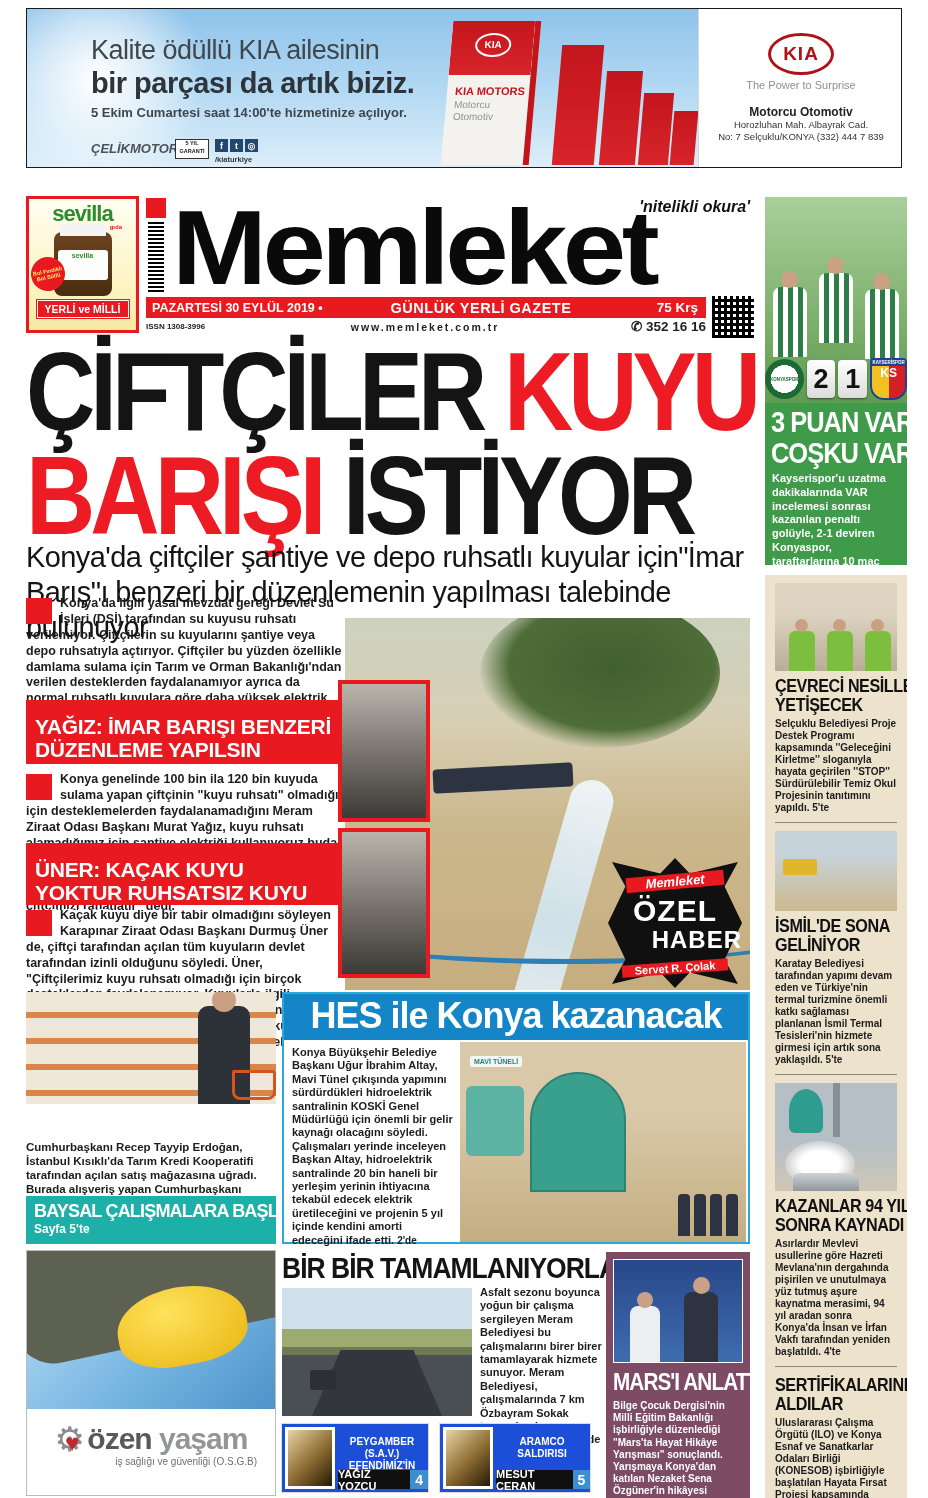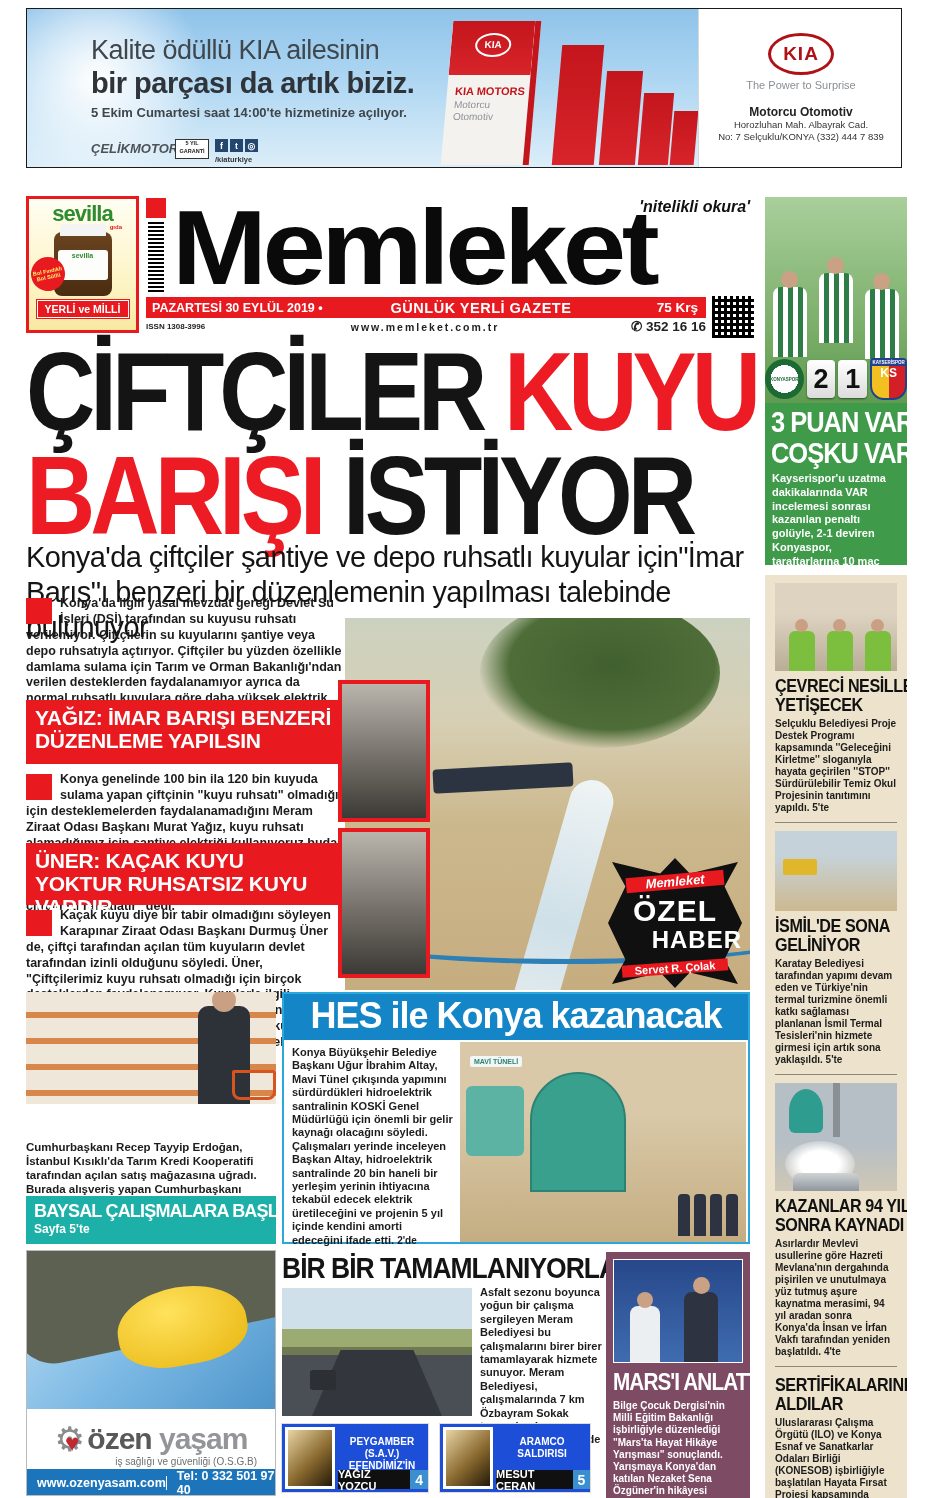--- a/index.html
+++ b/index.html
@@ -81,21 +81,21 @@
   .hl .red { color:#ed1c24; }
   .hl1 { top:336px; } .hl2 { top:440px; }
   .subhead { left:26px; top:540px; width:726px; font-size:29px; font-weight:normal; color:#141414;
              letter-spacing:-.6px; line-height:1.2; }
 
   
   .story { left:26px; width:316px; font-size:12.5px; font-weight:bold; color:#1c1c1c; line-height:1.27; }
   .lead-sq { float:left; width:26px; height:26px; background:#e8191f; margin:2px 8px 2px 0; }
   .ref { font-size:10px; font-weight:bold; }
   .crosshead { left:26px; width:316px; background:#e8191f; color:#fff; font-size:21px; font-weight:bold;
-               line-height:1.1; padding:6px 9px; letter-spacing:-.3px; }
+               line-height:1.1; padding:15px 9px; letter-spacing:-.3px; }
   .p1 { top:596px; } .ch1 { top:700px; height:64px; } .p2 { top:772px; }
   .ch2 { top:843px; height:62px; } .p3 { top:908px; }
 
   .photo-well { left:345px; top:618px; width:405px; height:372px; overflow:hidden;
         background:linear-gradient(180deg,#ccd2c0 0%,#d7cfb4 28%,#ccb88d 55%,#c6ad80 100%); }
   .well-tree { position:absolute; right:30px; top:-20px; width:240px; height:150px; border-radius:50%;
         background:radial-gradient(ellipse at 55% 45%,#41602f 0%,#4e6d38 55%,rgba(78,109,56,0) 72%); }
   .well-pipe { position:absolute; left:88px; top:148px; width:140px; height:24px; background:#2b3440;
         transform:rotate(-3deg); border-radius:4px; }
   .well-water { position:absolute; left:196px; top:158px; width:44px; height:250px; border-radius:22px;
@@ -405,24 +405,20 @@
   <div class="abs ozen">
     <div class="ozen-photo">
       <div class="arm"></div>
       <div class="helmet"></div>
     </div>
     <div class="ozen-logo">
       <span class="gearheart">⚙<b>♥</b></span>
       <span class="ozen-name"><span style="color:#58595b;">özen</span> <span>yaşam</span></span>
       <span class="ozen-sub">iş sağlığı ve güvenliği (O.S.G.B)</span>
     </div>
-    <div class="ozen-bar">
-      <span class="w">www.ozenyasam.com</span>
-      <span class="t">Tel: 0 332 501 97 40</span>
-    </div>
   </div>
 
   <div class="abs meram-title">BİR BİR TAMAMLANIYORLAR</div>
   <div class="meram-photo">
     <div class="road"></div>
     <div class="roller"></div>
   </div>
   <p class="abs meram-body"><span>Asfalt sezonu boyunca yoğun bir çalışma sergileyen Meram Belediyesi bu çalışmalarını birer birer tamamlayarak hizmete sunuyor. Meram Belediyesi, çalışmalarında 7 km Özbayram Sokak tamamlandı, Çeçenistan Caddesi de tamir edildi.  </span><span class="ref">5'te</span></p>
 
   <div class="colstrip" style="left:282px; width:146px;">

